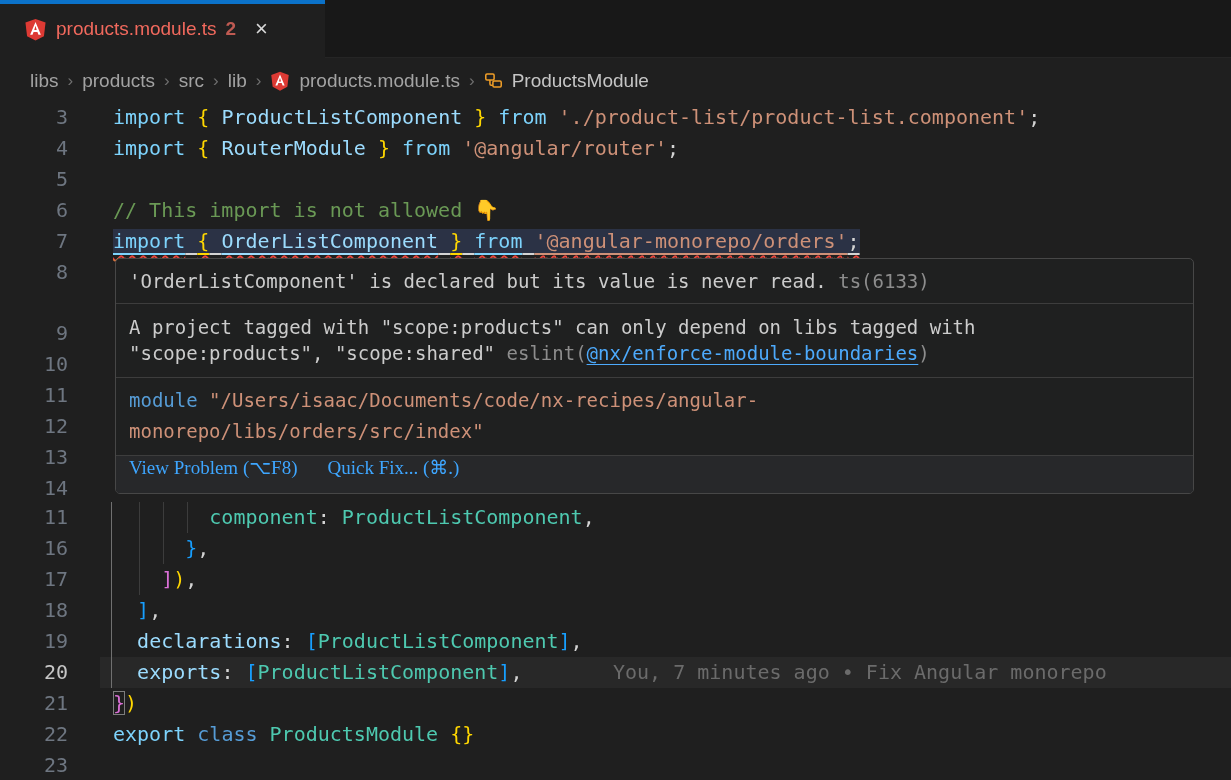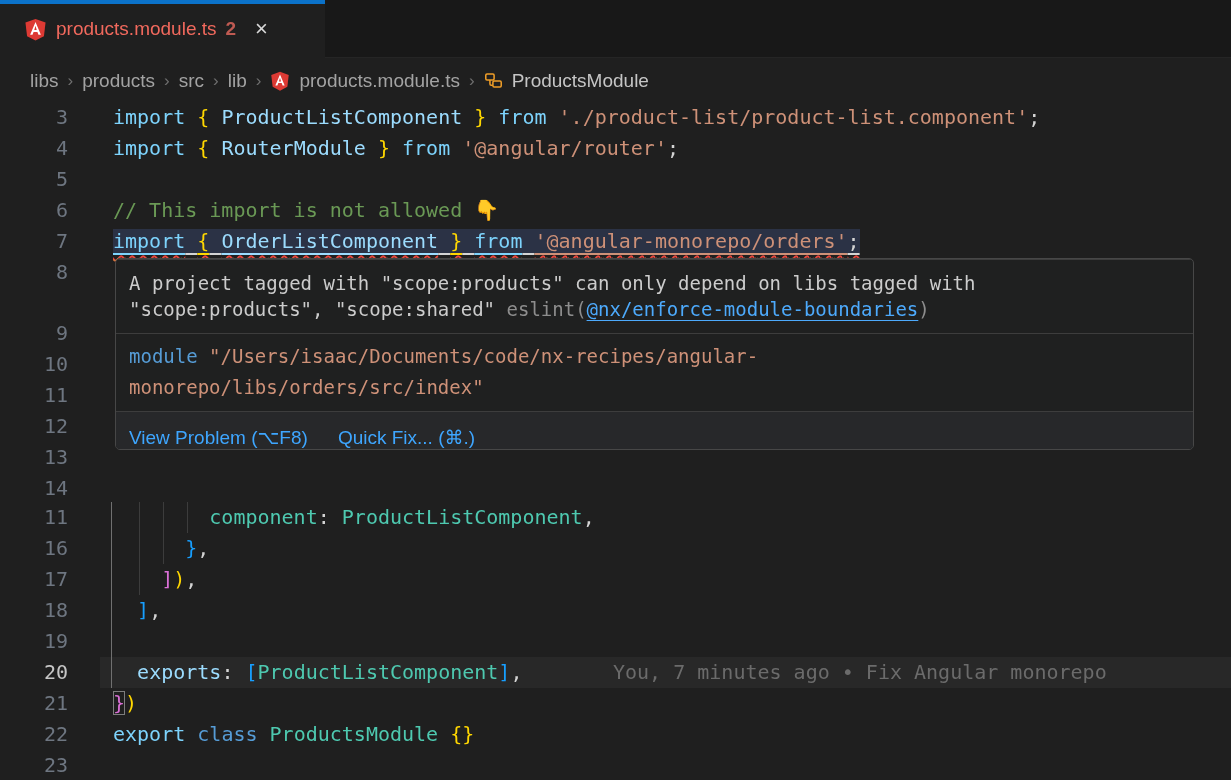--- a/index.html
+++ b/index.html
@@ -59,22 +59,22 @@
            background:#1f2020; border:1px solid #474747; border-radius:5px;
            z-index:5; overflow:hidden;
            font-family:"DejaVu Sans Mono","Liberation Mono",monospace; font-size:19px; color:#cccccc; }
   .hv-row { padding:9px 13px; }
   .hv-sep { height:1px; background:#3d3d3d; }
   .hv-r1 { line-height:26px; }
   .hv-r2 { line-height:26px; padding-top:10px; padding-bottom:11px; }
   .hv-r3 { line-height:31px; padding-top:7px; padding-bottom:8px; }
   .hv-line { white-space:pre; }
   .hv-actions { height:38px; background:#27282a; border-top:1px solid #3d3d3d;
-                display:flex; align-items:flex-end; gap:30px; padding:0 13px;
-                font-family:Liberation Sans, sans-serif; font-size:19px; }
+                display:flex; align-items:flex-start; gap:30px; padding:0 13px;
+                font-family:Liberation Serif, serif; font-size:19px; }
   .hv-action { color:#3ea6ff; cursor:pointer; white-space:nowrap; }
 </style>
 </head>
 <body>
 
 <div class="screen">
 
   <div class="tabbar">
     <div class="tab">
       <span class="tab-accent"></span>
@@ -113,20 +113,21 @@
         <rect x="7.5" y="8.5" width="7" height="5" rx="1"></rect>
         <path d="M5 7.5 V11 a1 1 0 0 0 1 1 h1.5"></path>
       </svg>
     </span>
     <span class="crumb crumb-last">ProductsModule</span>
   </div>
 
   <div class="editor">
 
     <div class="hover">
+      <div class="hv-row hv-r1 hv-line" id="hv-r1"><span class="tk c-txt2">'OrderListComponent' is declared but its value is never read.</span><span class="tk c-dim"> ts(6133)</span></div>
       <div class="hv-sep"></div>
       <div class="hv-row hv-r2" id="hv-r2">
           <div class="hv-line"><span class="tk c-txt2">A project tagged with "scope:products" can only depend on libs tagged with</span></div>
           <div class="hv-line"><span class="tk c-txt2">"scope:products", "scope:shared" </span><span class="tk c-dim">eslint(</span><span class="tk c-link">@nx/enforce-module-boundaries</span><span class="tk c-dim">)</span></div>
         </div>
       <div class="hv-sep"></div>
       <div class="hv-row hv-r3" id="hv-r3">
           <div class="hv-line"><span class="tk c-kw2">module</span><span class="tk c-str"> "/Users/isaac/Documents/code/nx-recipes/angular-</span></div>
           <div class="hv-line"><span class="tk c-str">monorepo/libs/orders/src/index"</span></div>
         </div>
@@ -205,20 +206,21 @@
         <div class="code"><span class="tk c-ws">    </span><span class="tk c-b2">]</span><span class="tk c-b1">)</span><span class="tk c-txt">,</span></div>
       </div>
       <div class="line" style="top: 493px;">
         <div class="gut">18</div>
         <div class="guide active" style="left: 111px;"></div>
         <div class="code"><span class="tk c-ws">  </span><span class="tk c-b3">]</span><span class="tk c-txt">,</span></div>
       </div>
       <div class="line" style="top: 524px;">
         <div class="gut">19</div>
         <div class="guide active" style="left: 111px;"></div>
+        <div class="code"><span class="tk c-ws">  </span><span class="tk c-ident">declarations</span><span class="tk c-txt">: </span><span class="tk c-b3">[</span><span class="tk c-cls">ProductListComponent</span><span class="tk c-b3">]</span><span class="tk c-txt">,</span></div>
       </div>
       <div class="line current" style="top: 555px;">
         <div class="gut">20</div>
         <div class="guide active" style="left: 111px;"></div>
         <div class="code"><span class="tk c-ws">  </span><span class="tk c-ident">exports</span><span class="tk c-txt">: </span><span class="tk c-b3">[</span><span class="tk c-cls">ProductListComponent</span><span class="tk c-b3">]</span><span class="tk c-txt">,</span></div>
         <span class="blame">You, 7 minutes ago • Fix Angular monorepo</span>
       </div>
       <div class="line" style="top: 586px;">
         <div class="gut">21</div>
         <div class="code"><span class="tk c-b2 boxed">}</span><span class="tk c-b1">)</span></div>

